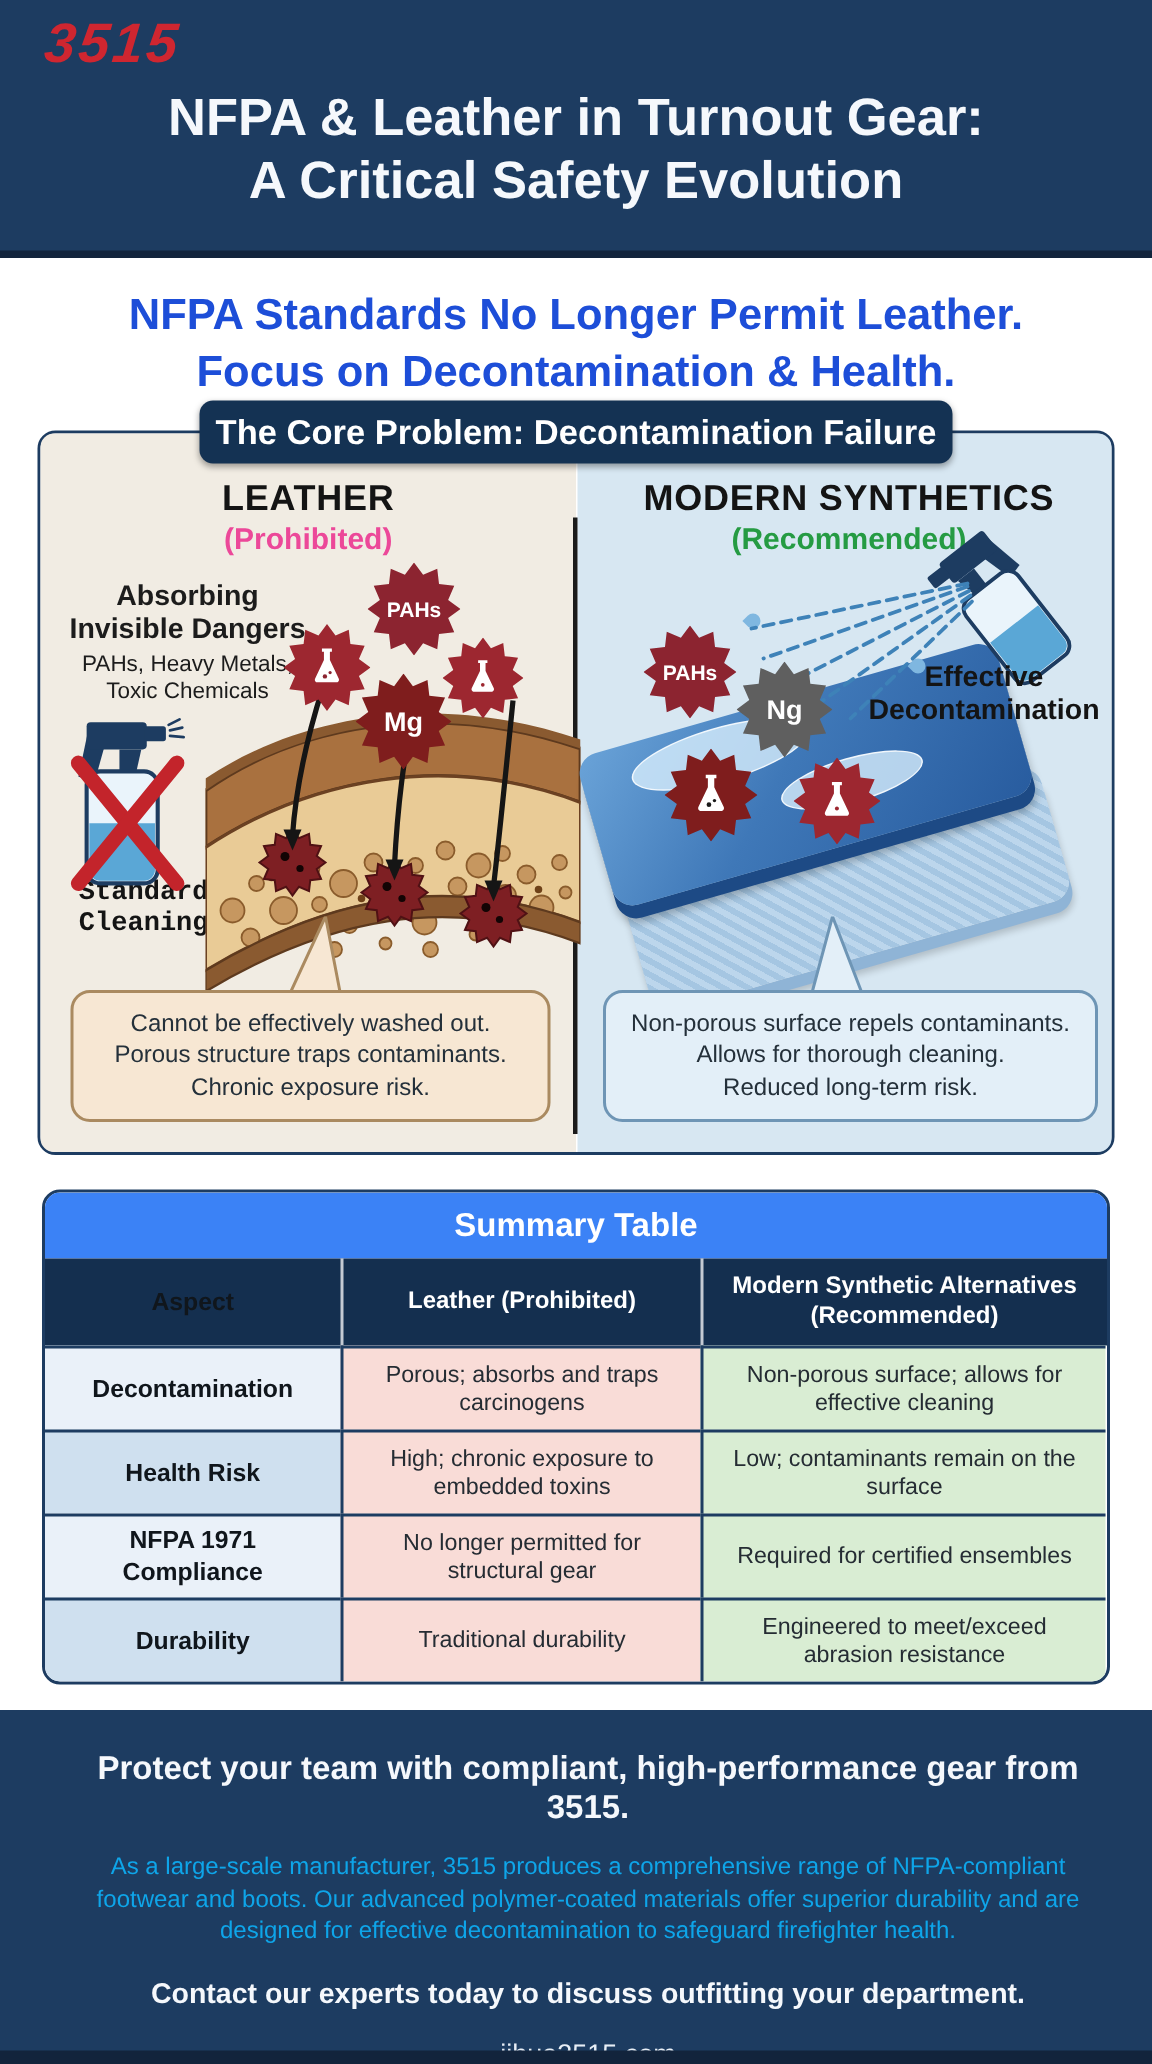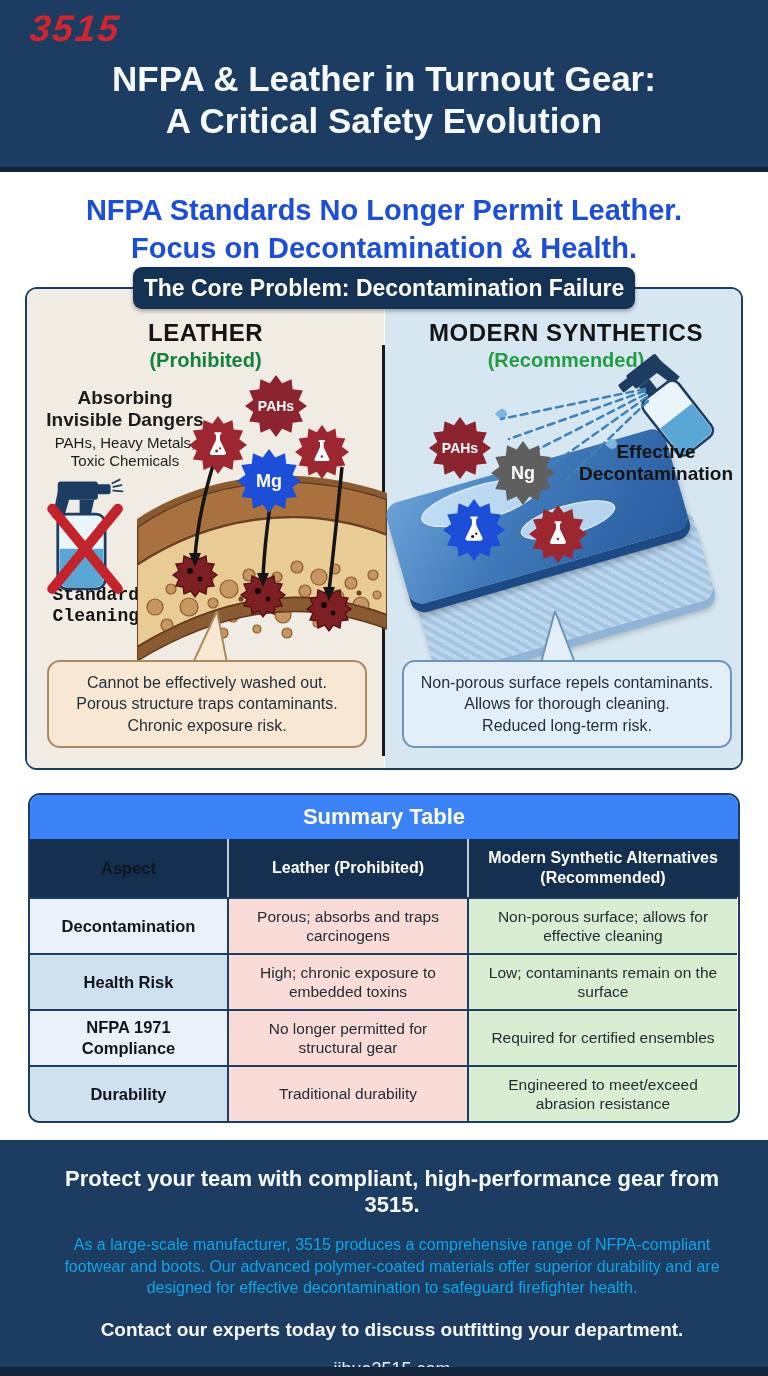--- a/index.html
+++ b/index.html
@@ -28,38 +28,38 @@
   .pill{position:absolute;top:-22px;left:50%;transform:translateX(-50%);
         width:502px;height:42px;background:#143253;border-radius:9px;
         box-shadow:0 2px 4px rgba(0,0,0,.35);display:flex;align-items:center;justify-content:center;
         color:#ffffff;font-weight:bold;font-size:23px;}
   .col-head{position:absolute;top:30px;width:357px;text-align:center;
         font-weight:bold;font-size:24px;color:#141414;letter-spacing:.5px;}
   .col-head.right{left:361px;width:356px;}
   .col-status{position:absolute;top:60px;width:357px;text-align:center;
         font-weight:bold;font-size:20px;}
   .col-status.right{left:361px;width:356px;}
-  .status-red{color:#15803d;}
+  .status-red{color:#ec4899;}
   .status-green{color:#259b43;}
 
   .danger-block{position:absolute;left:8px;top:98px;width:180px;text-align:center;color:#1c1c1c;}
   .danger-title{font-weight:bold;font-size:19px;line-height:1.15;}
   .danger-sub{font-size:15px;line-height:1.2;margin-top:3px;}
 
   
   .badge{position:absolute;display:flex;align-items:center;justify-content:center;
          color:#ffffff;font-weight:bold;z-index:3;
          clip-path:polygon(50% 0%,59.8% 13.3%,75% 6.7%,76.9% 23.1%,93.3% 25%,86.7% 40.2%,
            100% 50%,86.7% 59.8%,93.3% 75%,76.9% 76.9%,75% 93.3%,59.8% 86.7%,50% 100%,
            40.2% 86.7%,25% 93.3%,23.1% 76.9%,6.7% 75%,13.3% 59.8%,0% 50%,13.3% 40.2%,
            6.7% 25%,23.1% 23.1%,25% 6.7%,40.2% 13.3%);}
   .badge svg{width:55%;height:55%;}
   .b-darkred{background:#8c2430;}
   .b-red{background:#9d2730;}
-  .b-black{background:#1d4ed8;}
+  .b-black{background:#7f1d1d;}
   .b-gray{background:#5f5f5f;}
 
   .leather-svg{position:absolute;left:110px;top:168px;width:250px;height:210px;z-index:1;}
   .bottle-left{position:absolute;left:18px;top:188px;width:82px;height:120px;z-index:2;}
   .clean-label{position:absolute;left:6px;top:296px;width:106px;text-align:right;
          font-weight:bold;font-size:18px;line-height:1.15;color:#141414;font-family:Liberation Mono, monospace;}
 
   .callout{position:absolute;top:371px;height:88px;border-radius:13px;z-index:4;
         box-sizing:border-box;display:flex;flex-direction:column;align-items:center;justify-content:center;
         font-size:16px;line-height:1.32;color:#24303a;text-align:center;}

